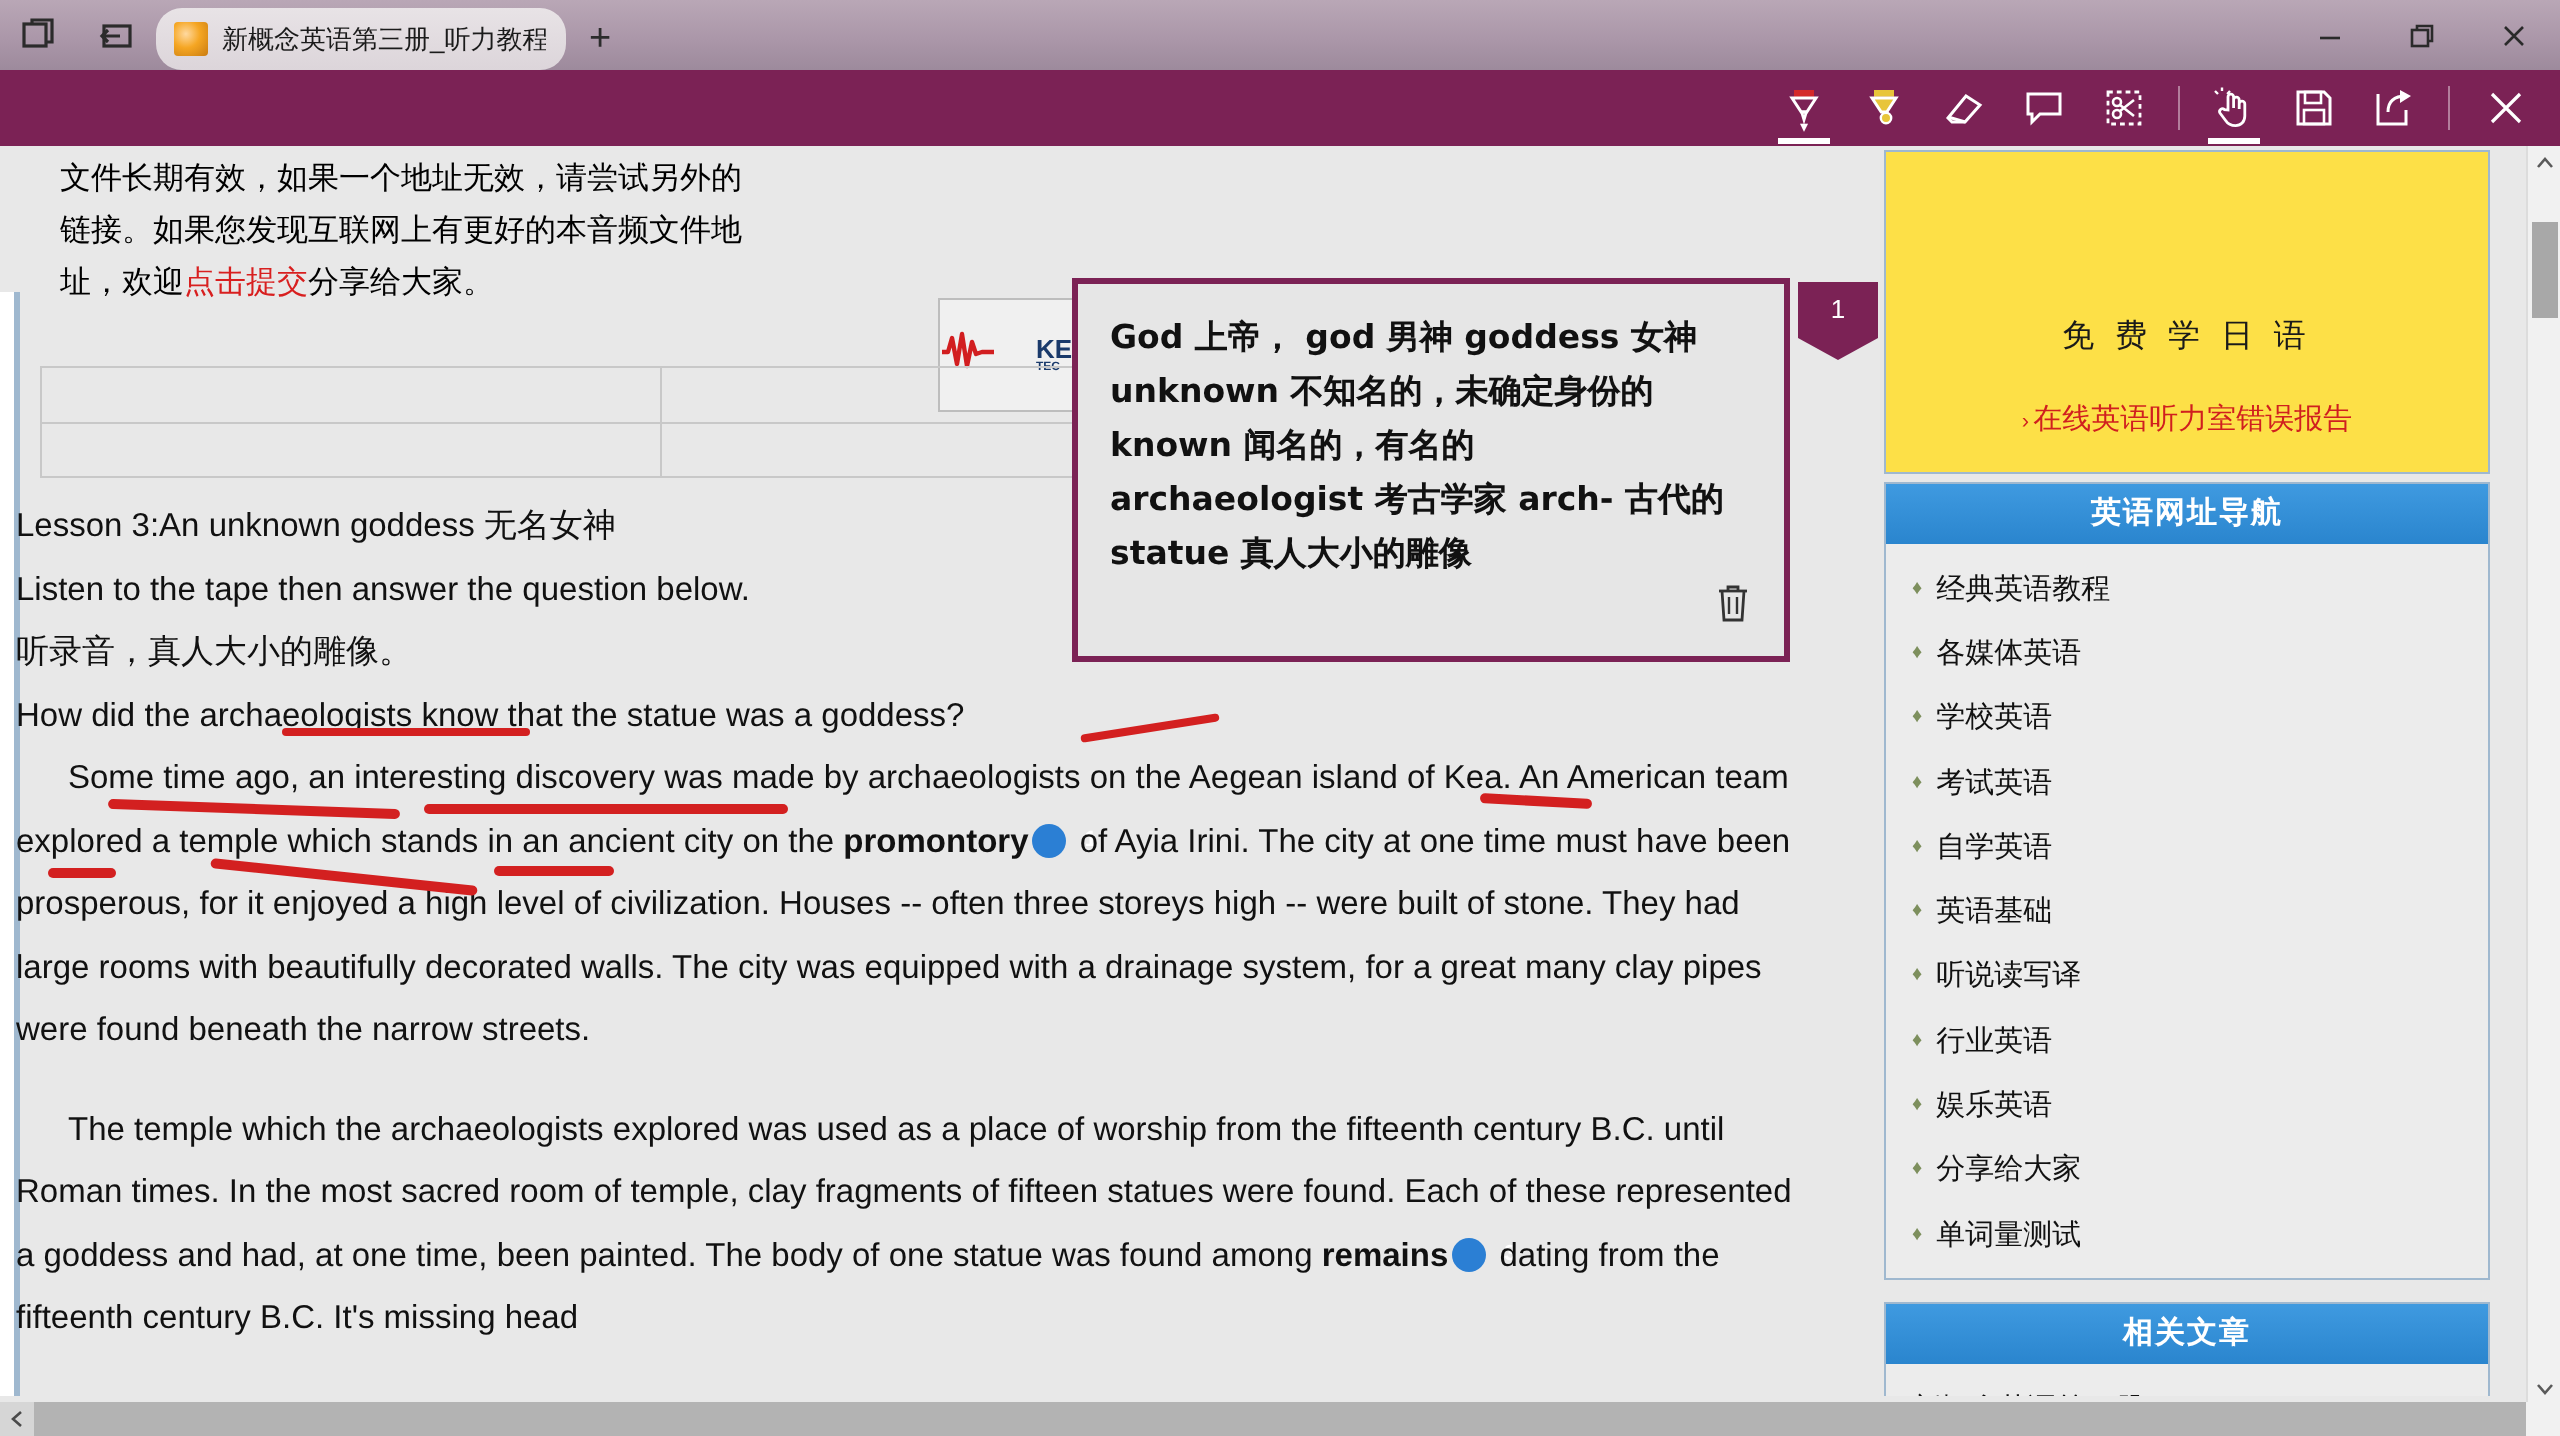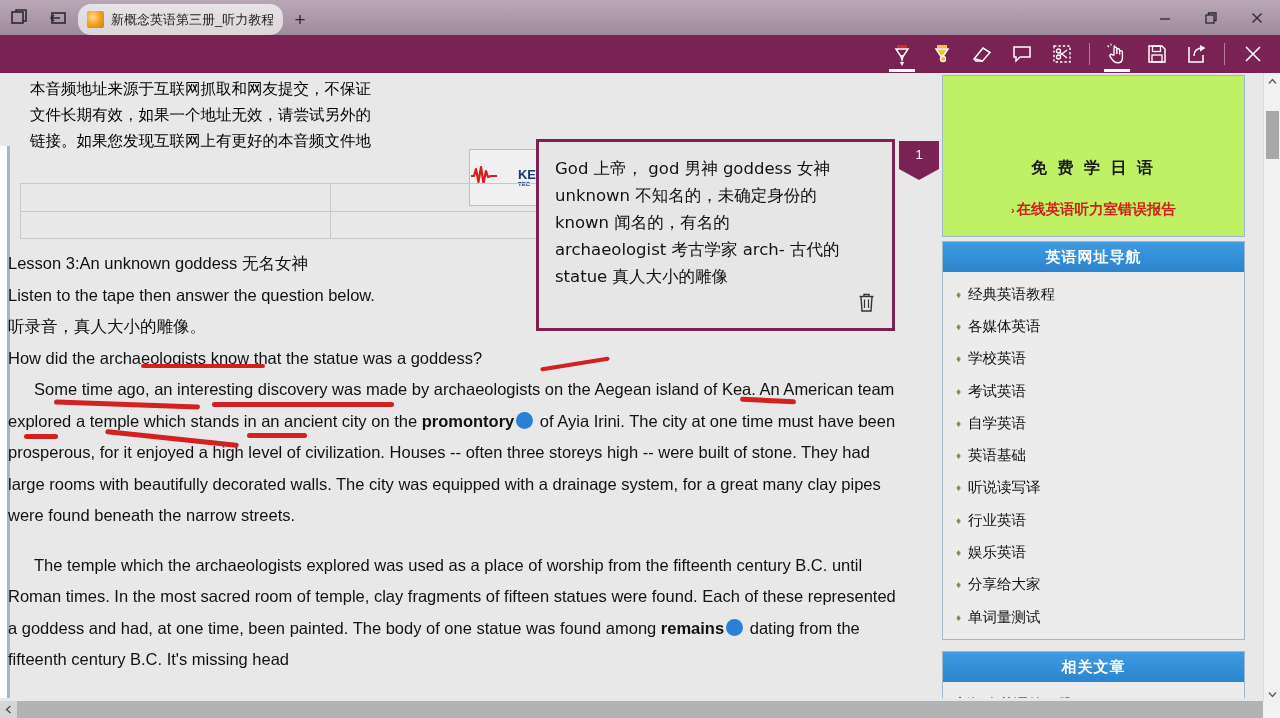--- a/index.html
+++ b/index.html
@@ -115,21 +115,21 @@
     background:#2b7fd4; color:#fff; font-size:11px; font-weight:bold;
     text-align:center; line-height:17px; vertical-align:3px; margin:0 2px;
   }
 
   
   .stroke { position:absolute; background:#d32020; border-radius:3px; pointer-events:none; }
 
   
   .ad-box {
     position:absolute; left:0; top:2px; width:303px; height:162px;
-    background:#bef264; border:1px solid #9fb8cf;font-weight:bold;
+    background:#fde047; border:1px solid #9fb8cf;
   }
   .ad-title { position:absolute; left:0; right:0; top:82px; text-align:center;
               font-size:16px; color:#1a1a1a; letter-spacing:3px; }
   .ad-link { position:absolute; left:0; right:0; top:124px; text-align:center;
              font-size:14.5px; color:#d01f1f; }
   .ad-link .arrow { color:#d01f1f; margin-right:2px; font-size:11px; }
 
   .panel { position:absolute; left:0; width:303px; border:1px solid #9fb8cf;
            background:#e8e8e8; }
   .panel-head {
@@ -142,20 +142,21 @@
               font-size:14.5px; color:#111; }
   .nav-bullet { color:#7d8f5d; font-size:10px; margin-right:7px; }
   .rel-item { font-size:14.5px; color:#111; padding:7px 0 0 13px; overflow:hidden;
               white-space:nowrap; }
 
   
   .note {
     position:absolute; left:537px; top:67px; width:357px; height:190px;
     background:#e6e6e6; border:2px solid #7b2255;
     box-shadow:0 0 0 1px #7b2255;
+    font-weight:bold;
   }
   .note-body { padding:13px 0 0 16px; font-size:16.5px; line-height:27px; color:#111;
                font-family:"DejaVu Sans","Liberation Sans",sans-serif; white-space:pre-line; }
   .note-trash { position:absolute; right:16px; bottom:10px; color:#333; font-size:19px; }
 
   .pin {
     position:absolute; left:899px; top:68px; width:40px; height:36px;
   }
   .pin-body { width:40px; height:28px; background:#7b2255; }
   .pin-tip { width:0;height:0;border-left:20px solid transparent;border-right:20px solid transparent;
@@ -307,23 +308,25 @@
         <path d="M4 4 L18 18 M18 4 L4 18" stroke="#ffffff" stroke-width="1.6"></path>
       </svg>
     </div>
   </div>
 
   <div class="page">
     <div class="left-edge"></div>
     <div class="blue-edge"></div>
 
     <div class="notice">
-      <div>本音频地址来源于互联网抓取和网友提交，不保证</div>
       <div>文件长期有效，如果一个地址无效，请尝试另外的</div>
       <div>链接。如果您发现互联网上有更好的本音频文件地</div>
+      <div>
+        <span>址，欢迎</span><a href="#">点击提交</a><span>分享给大家。</span>
+      </div>
     </div>
 
     <div class="logobox">
       <span class="logo-wave">
         <svg width="28" height="22" viewBox="0 0 28 22">
           <path d="M1 12 L4 12 L6 5 L8.5 18 L11 3 L13.5 19 L16 7 L18 13 L21 12 L27 12" fill="none" stroke="#d21e20" stroke-width="2.2" stroke-linejoin="round"></path>
         </svg>
       </span>
       <span class="logo-txt">
         <span class="logo-ke">KE</span>

